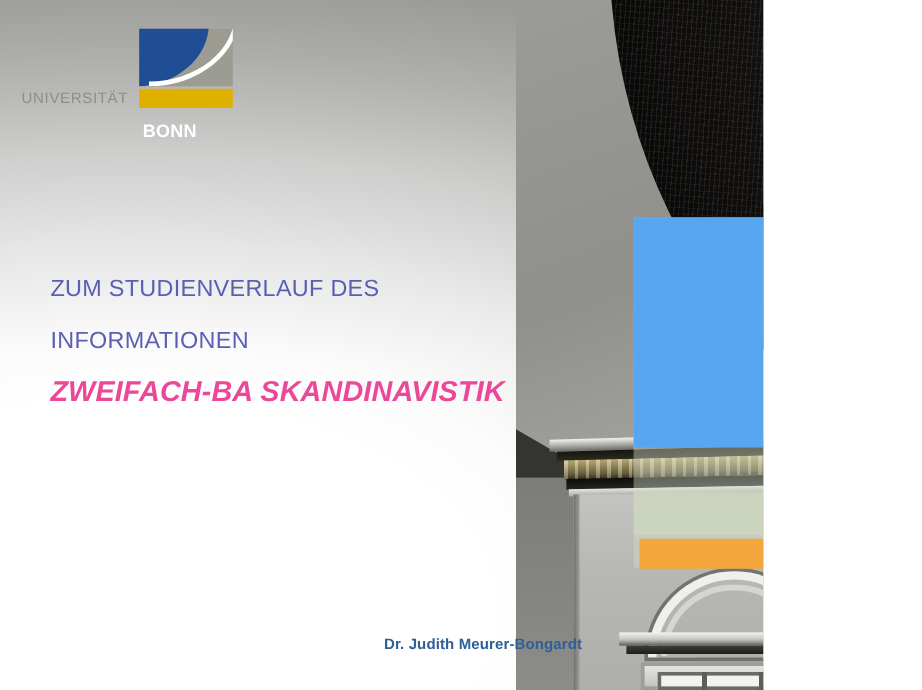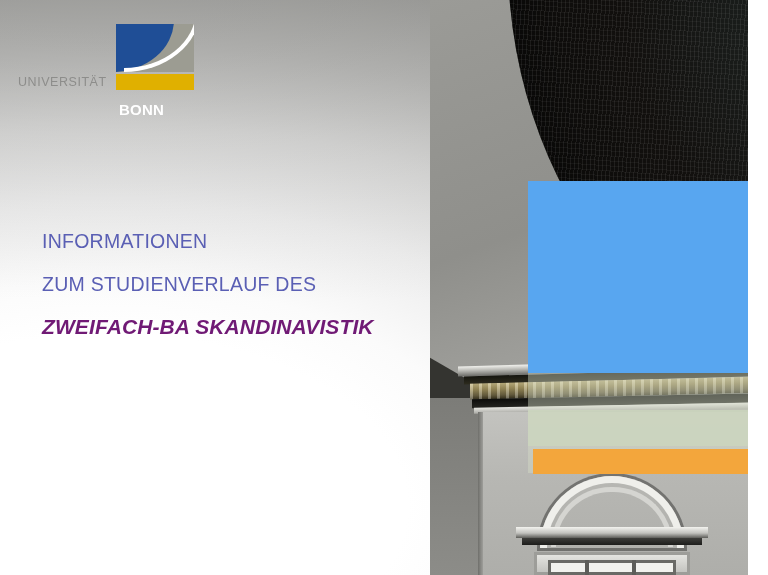--- a/index.html
+++ b/index.html
@@ -2,21 +2,21 @@
 <html><head>
 <meta charset="utf-8">
 <style>
   html, body {
     margin: 0;
     padding: 0;
     background: #ffffff;
   }
   #slide {
     position: relative;
-    width: 748px;
+    width: 636px;
     height: 575px;
     overflow: hidden;
     background: #ffffff;
     font-family: "Liberation Sans", sans-serif;
     -webkit-font-smoothing: antialiased;
   }
 
   
   .bg-gradient {
     position: absolute;
@@ -281,22 +281,22 @@
     color: #5a5fb4;
     font-size: 19.5px;
     line-height: 26px;
     letter-spacing: .25px;
     margin-bottom: 17px;
     white-space: nowrap;
   }
   .hl-line.em {
     font-weight: bold;
     font-style: italic;
-    color: #701a75;
-    font-size: 21px;
+    color: #ec4899;
+    font-size: 24px;
     letter-spacing: .1px;
     margin-bottom: 0;
   }
 
   
   .author {
     position: absolute;
     left: 320px; top: 530px;
     color: #2e6097;
     font-size: 12.5px;
@@ -363,19 +363,20 @@
     <div class="logo-mark">
       <div class="logo-blue"></div>
       <div class="logo-swoosh"></div>
     </div>
     <div class="logo-band"></div>
     <div class="logo-univ">UNIVERSITÄT</div>
     <div class="logo-bonn">BONN</div>
   </div>
 
   <div class="headline">
+    <div class="hl-line">ZUM STUDIENVERLAUF DES</div>
     <div class="hl-line">INFORMATIONEN</div>
-    <div class="hl-line">ZUM STUDIENVERLAUF DES</div>
     <div class="hl-line em">ZWEIFACH-BA SKANDINAVISTIK</div>
   </div>
 
+  <div class="author">Dr. Judith Meurer-Bongardt</div>
 
 </div>
 
 </body></html>

